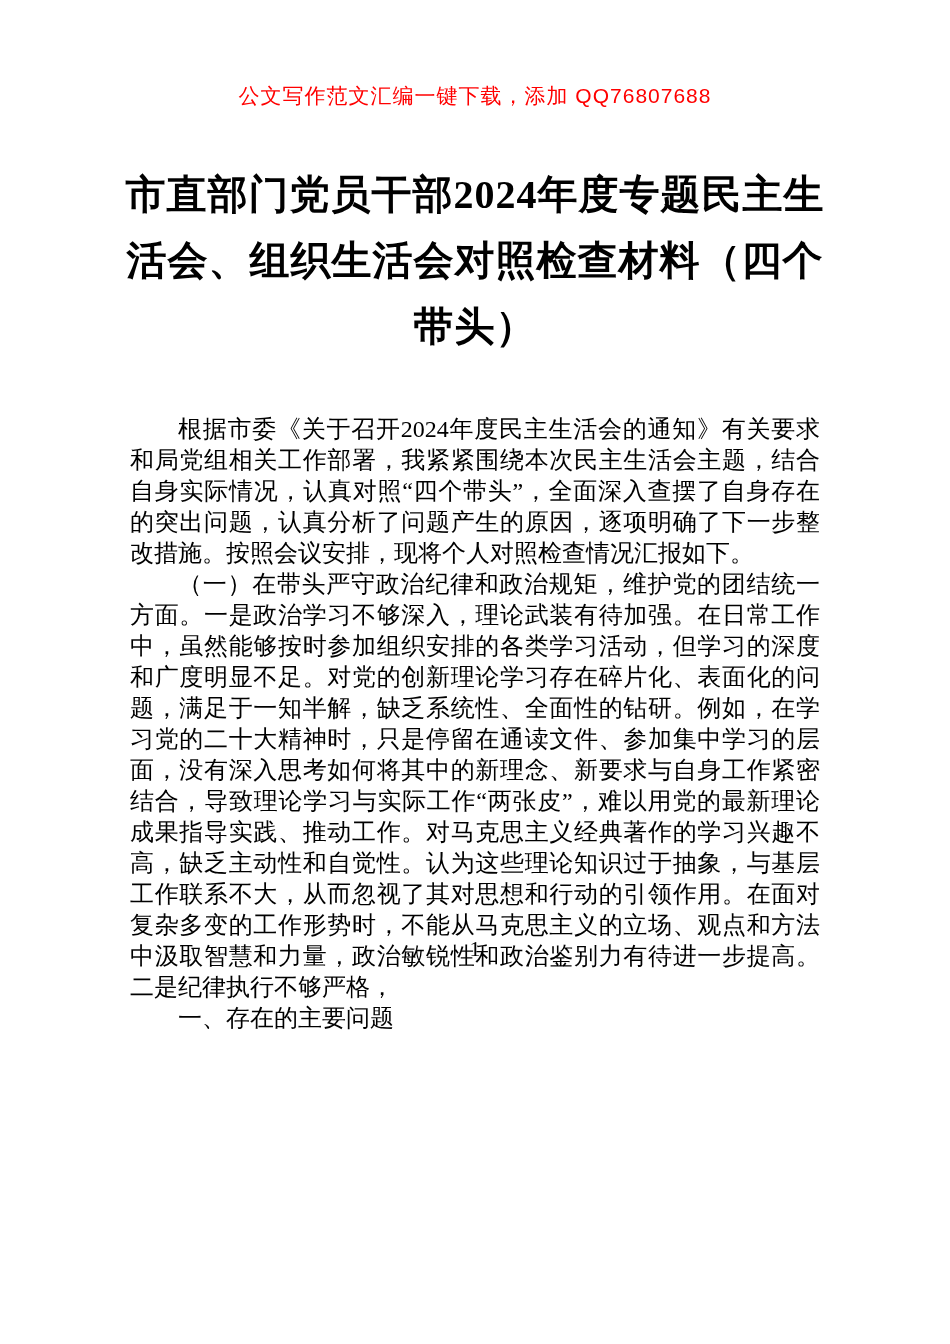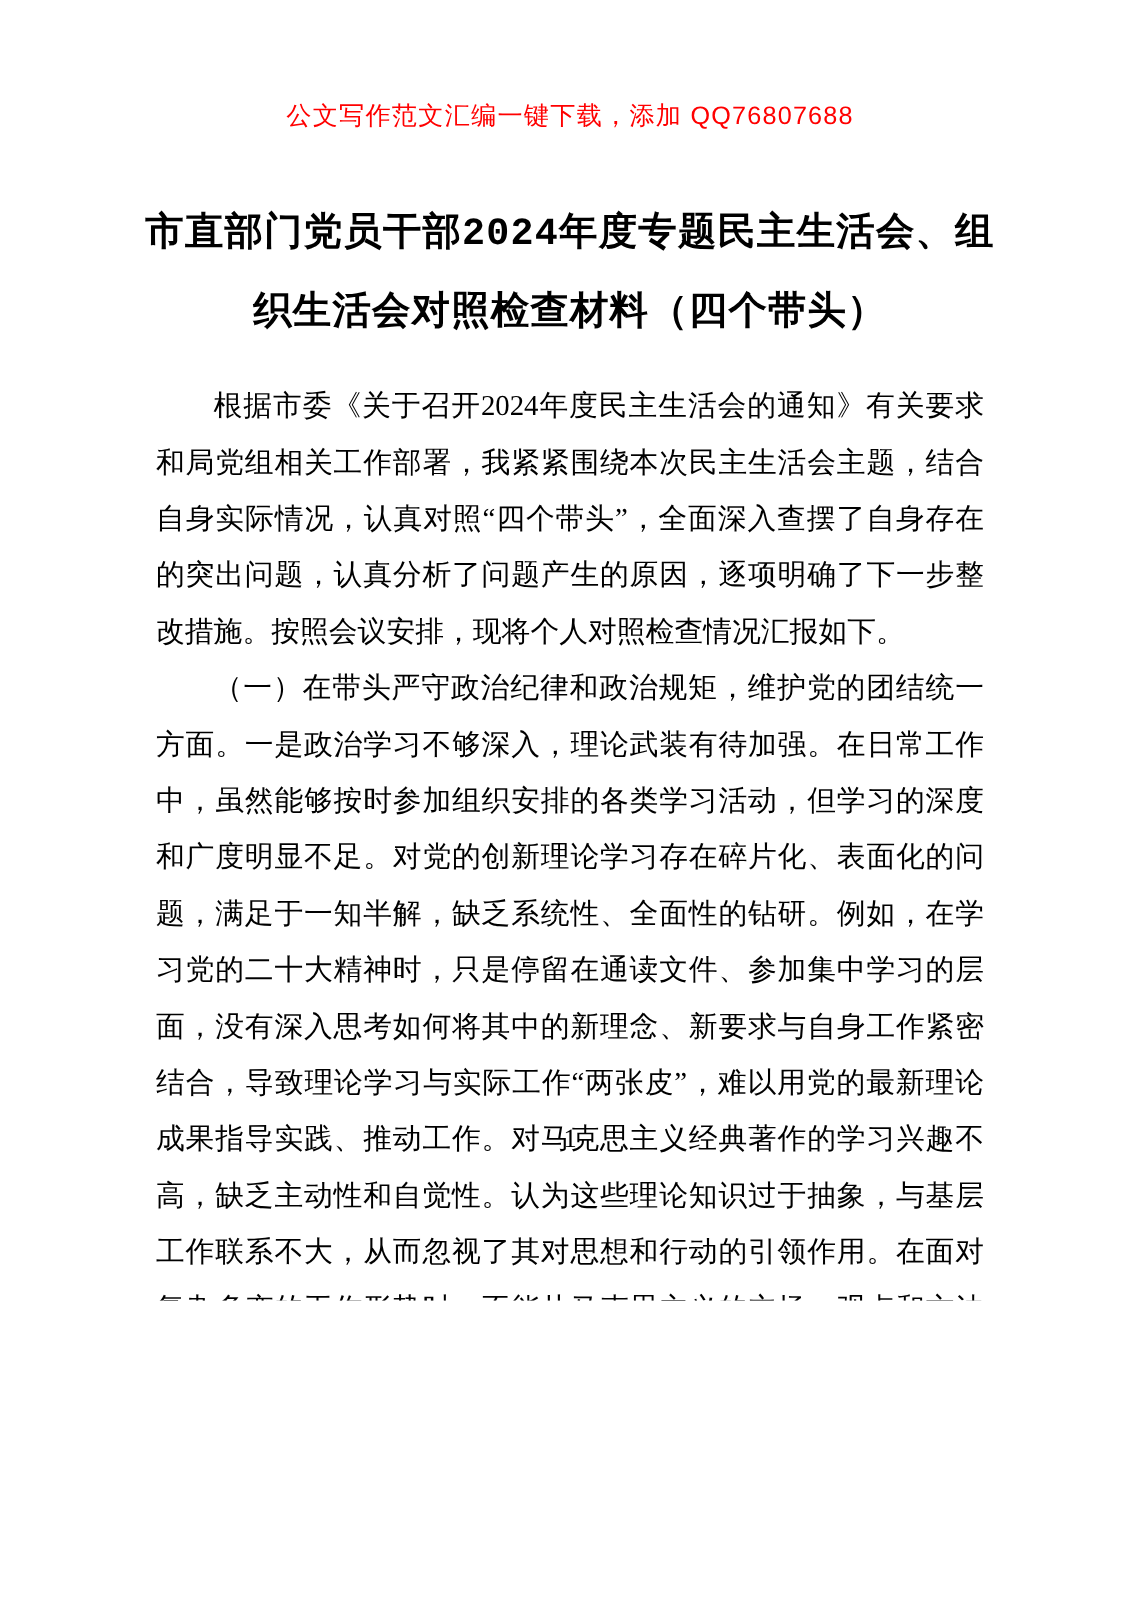--- a/index.html
+++ b/index.html
@@ -19,30 +19,30 @@
   .promo {
     padding-top: 82px;
     text-align: center;
     font-family: "Liberation Sans", sans-serif;
     font-size: 21px;
     letter-spacing: 1px;
   }
   .title {
     margin: 52px 115px 0 115px;
     text-align: center;
-    font-size: 32px;
+    font-size: 40px;
     font-weight: 700;
     line-height: 66px;
     letter-spacing: 1px;
-    font-family: Liberation Mono, monospace;
+    font-family: Liberation Serif, serif;
   }
   .body-text {
-    margin: 22px 130px 0 130px;
+    margin: 54px 130px 0 130px;
     font-size: 24px;
-    line-height: 47px;
+    line-height: 31px;
     text-align: justify;
   }
   .body-text p {
     margin: 0;
     padding: 0;
     text-indent: 2em;
   }
   .pagenum {
     position: absolute;
     left: 0;

